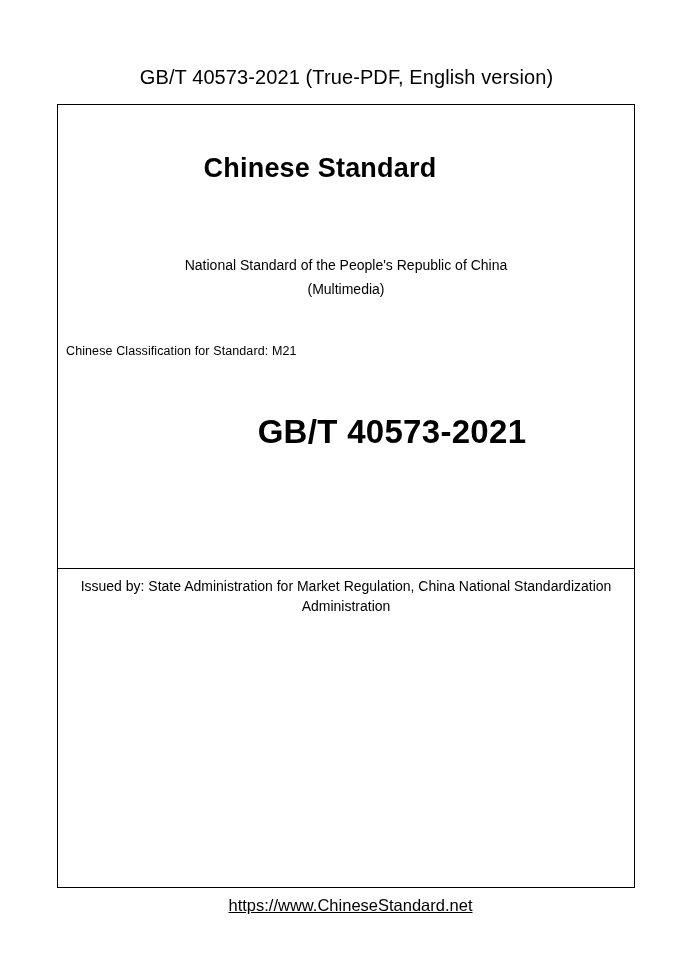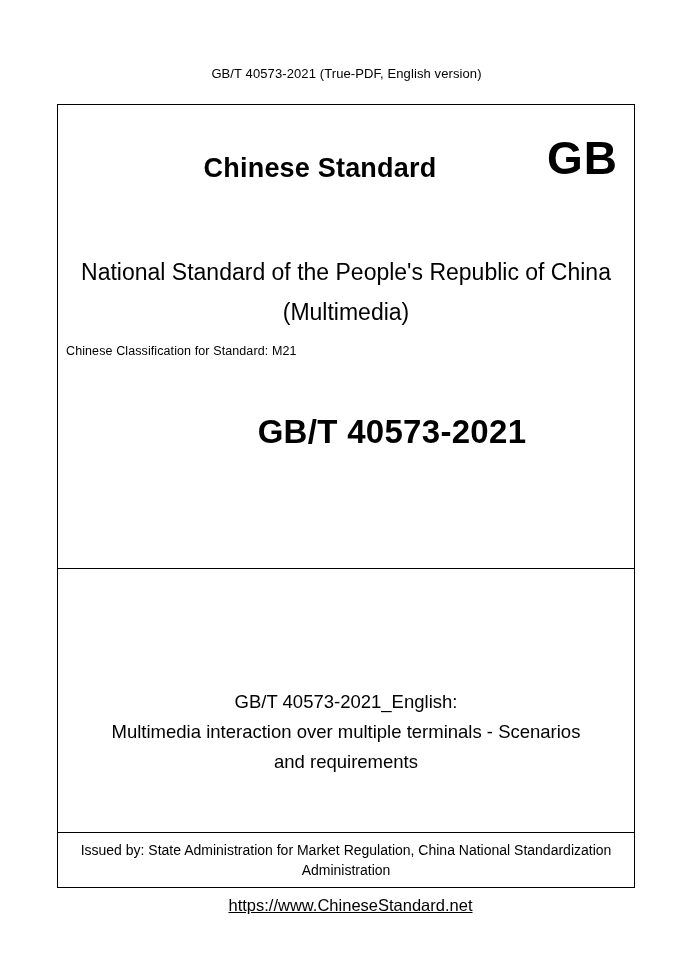--- a/index.html
+++ b/index.html
@@ -19,21 +19,21 @@
     width: 693px;
     height: 980px;
     box-sizing: border-box;
   }
   .top-caption {
     position: absolute;
     top: 66px;
     left: 0;
     width: 693px;
     text-align: center;
-    font-size: 13px;
+    font-size: 20px;
     letter-spacing: 0.1px;
   }
   .doc-frame {
     position: absolute;
     top: 104px;
     left: 57px;
     width: 578px;
     height: 784px;
     border: 1.6px solid #000;
     box-sizing: border-box;
@@ -71,21 +71,21 @@
     display: inline-block;
     transform: translateX(-48px);
     margin-left: 44px;
   }
   .national-line {
     position: absolute;
     top: 148px;
     left: 0;
     width: 100%;
     text-align: center;
-    font-size: 23px;
+    font-size: 14px;
     line-height: 1.72;
   }
   .classification {
     position: absolute;
     top: 239px;
     left: 8px;
     font-size: 12.5px;
     letter-spacing: 0.1px;
   }
   .std-code {
@@ -147,45 +147,37 @@
 </head>
 <body>
 
 <div class="page">
 
   <div class="top-caption">GB/T 40573-2021 (True-PDF, English version)</div>
 
   <div class="doc-frame">
 
     <div class="section-top">
-      <div class="gb-mark">GB</div>
 
       <div class="main-title">
         <span>Chinese Standard</span>
       </div>
 
       <div class="national-line">
         <div>National Standard of the People's Republic of China</div>
         <div>(Multimedia)</div>
       </div>
 
       <div class="classification">Chinese Classification for Standard: M21</div>
 
       <div class="std-code">
         <span>GB/T 40573-2021</span>
       </div>
     </div>
 
-    <div class="section-mid">
-      <div class="english-title">
-        <div>GB/T 40573-2021_English:</div>
-        <div>Multimedia interaction over multiple terminals - Scenarios</div>
-        <div>and requirements</div>
-      </div>
-    </div>
 
     <div class="section-bottom">
       <div class="issued-by">Issued by: State Administration for Market Regulation, China National Standardization Administration</div>
     </div>
 
   </div>
 
   <a class="footer-link" href="#">https://www.ChineseStandard.net</a>
 
 </div>

